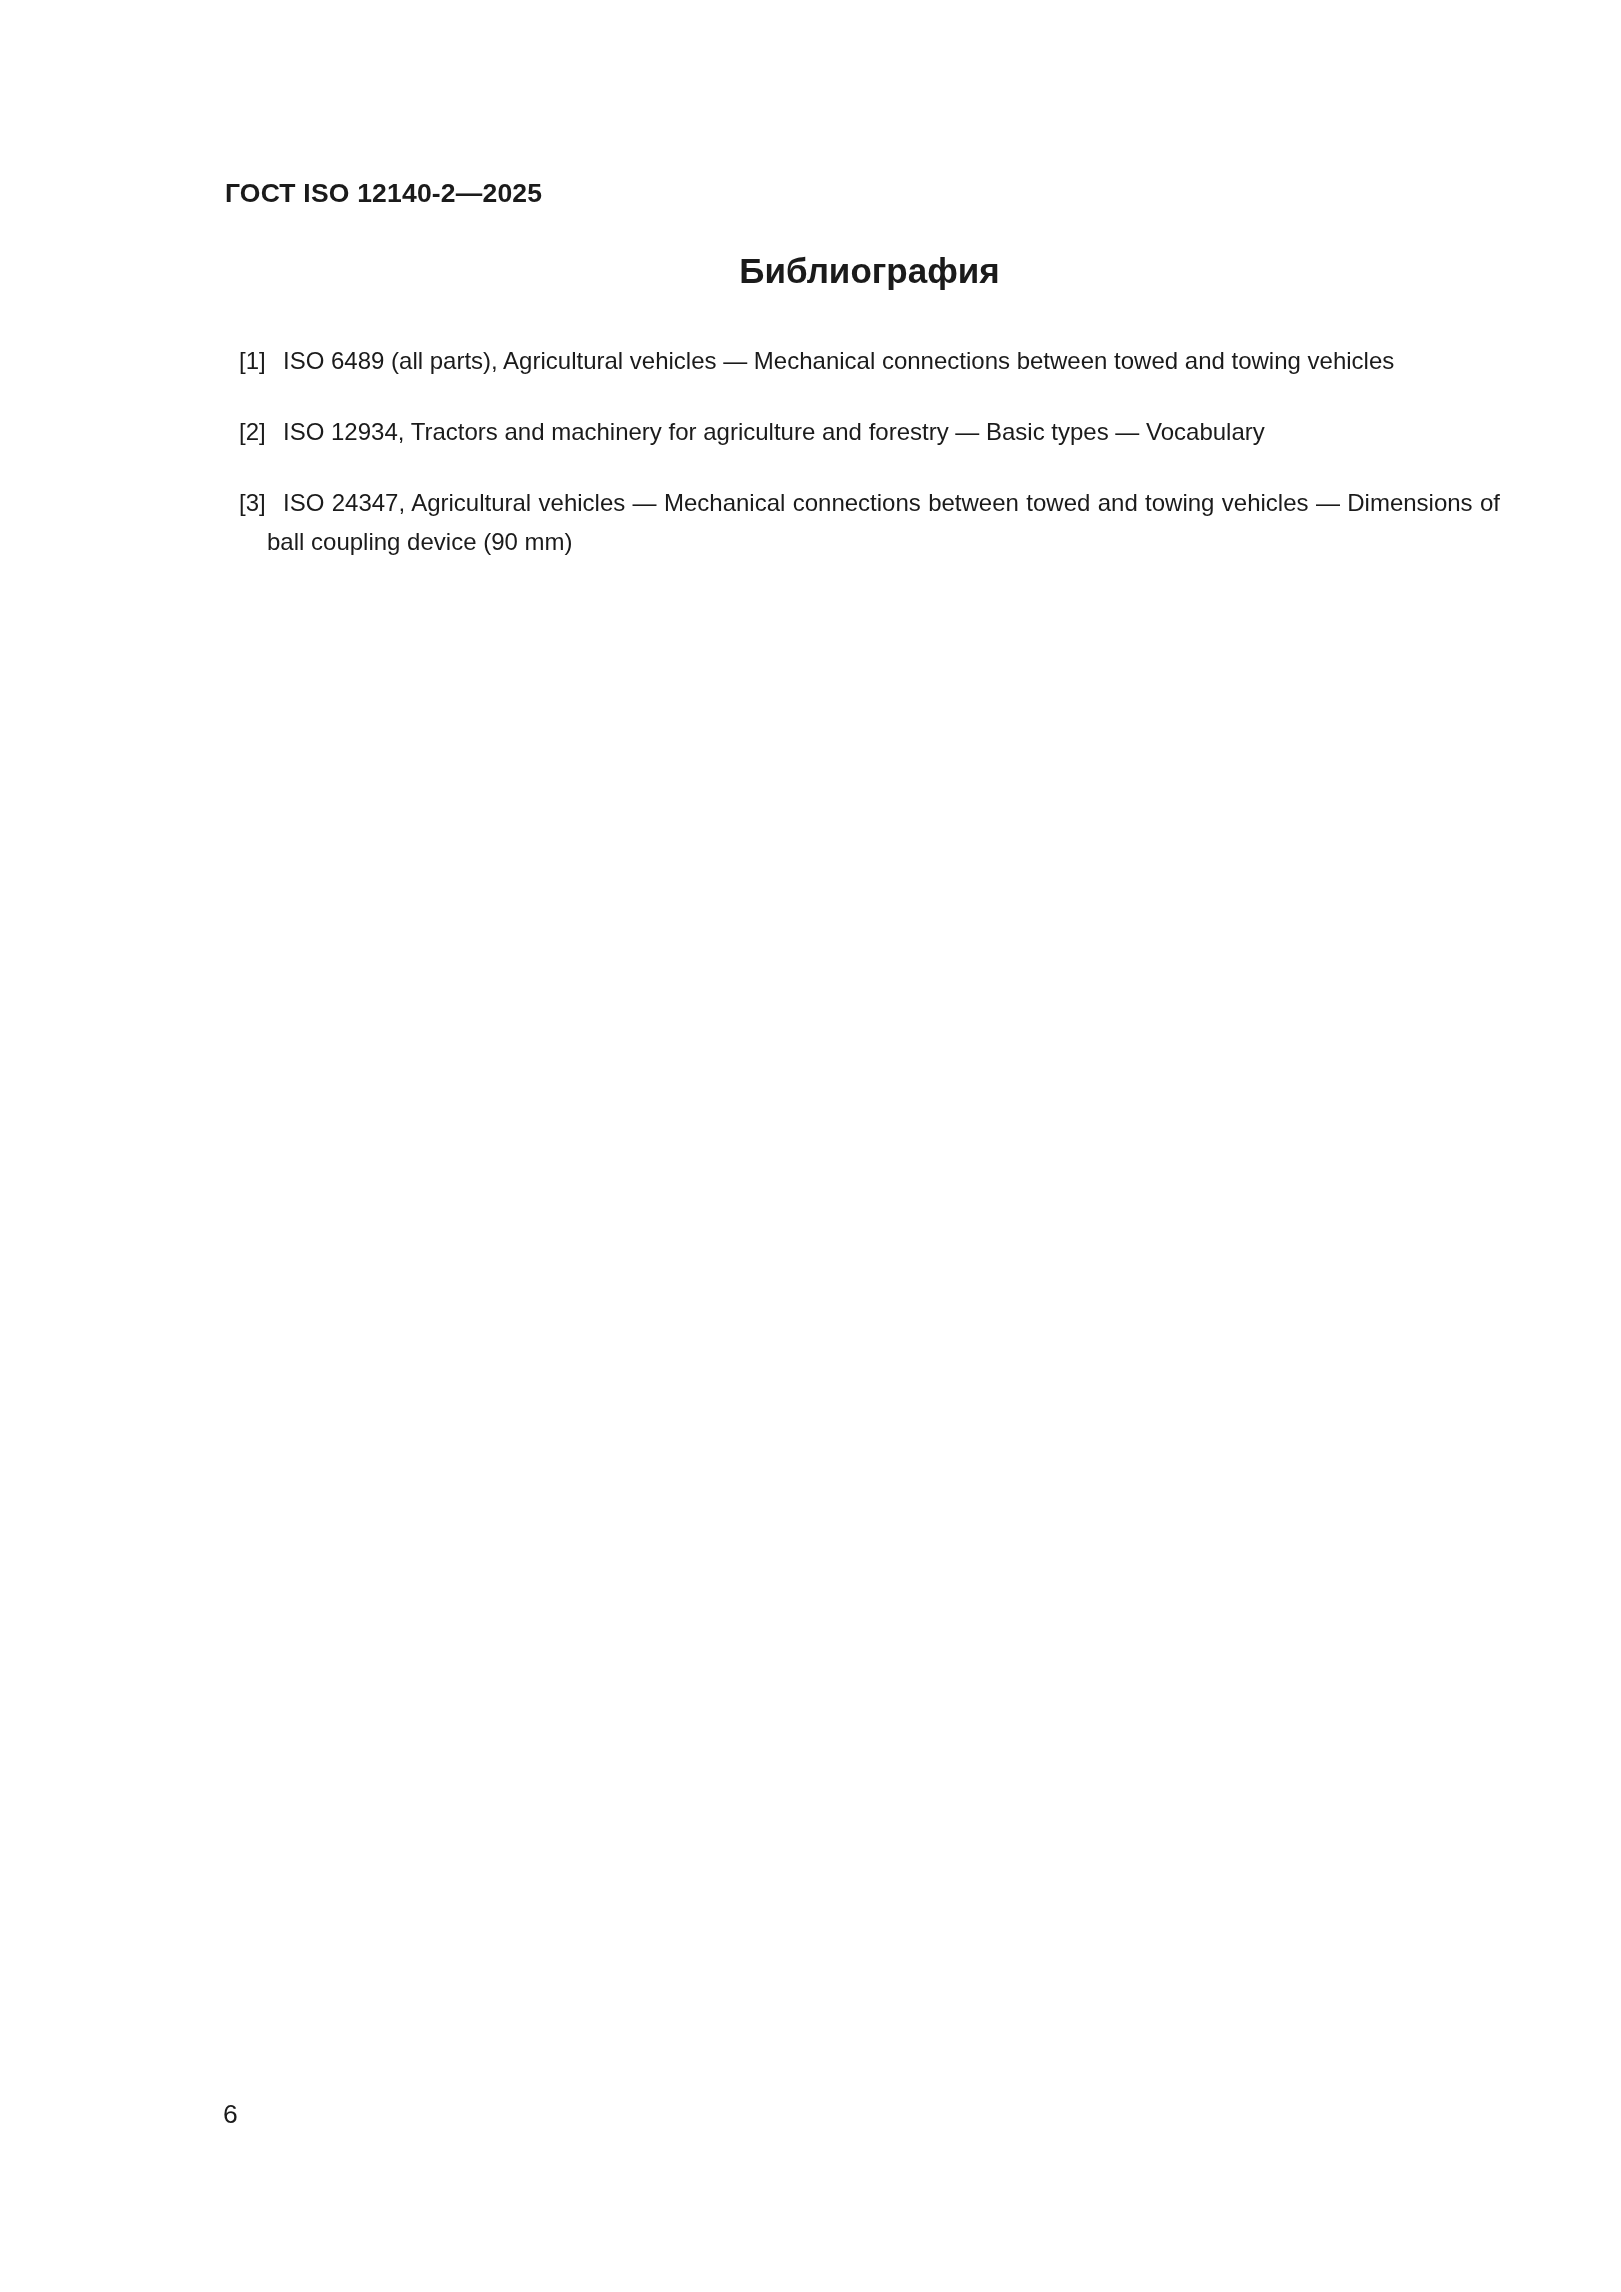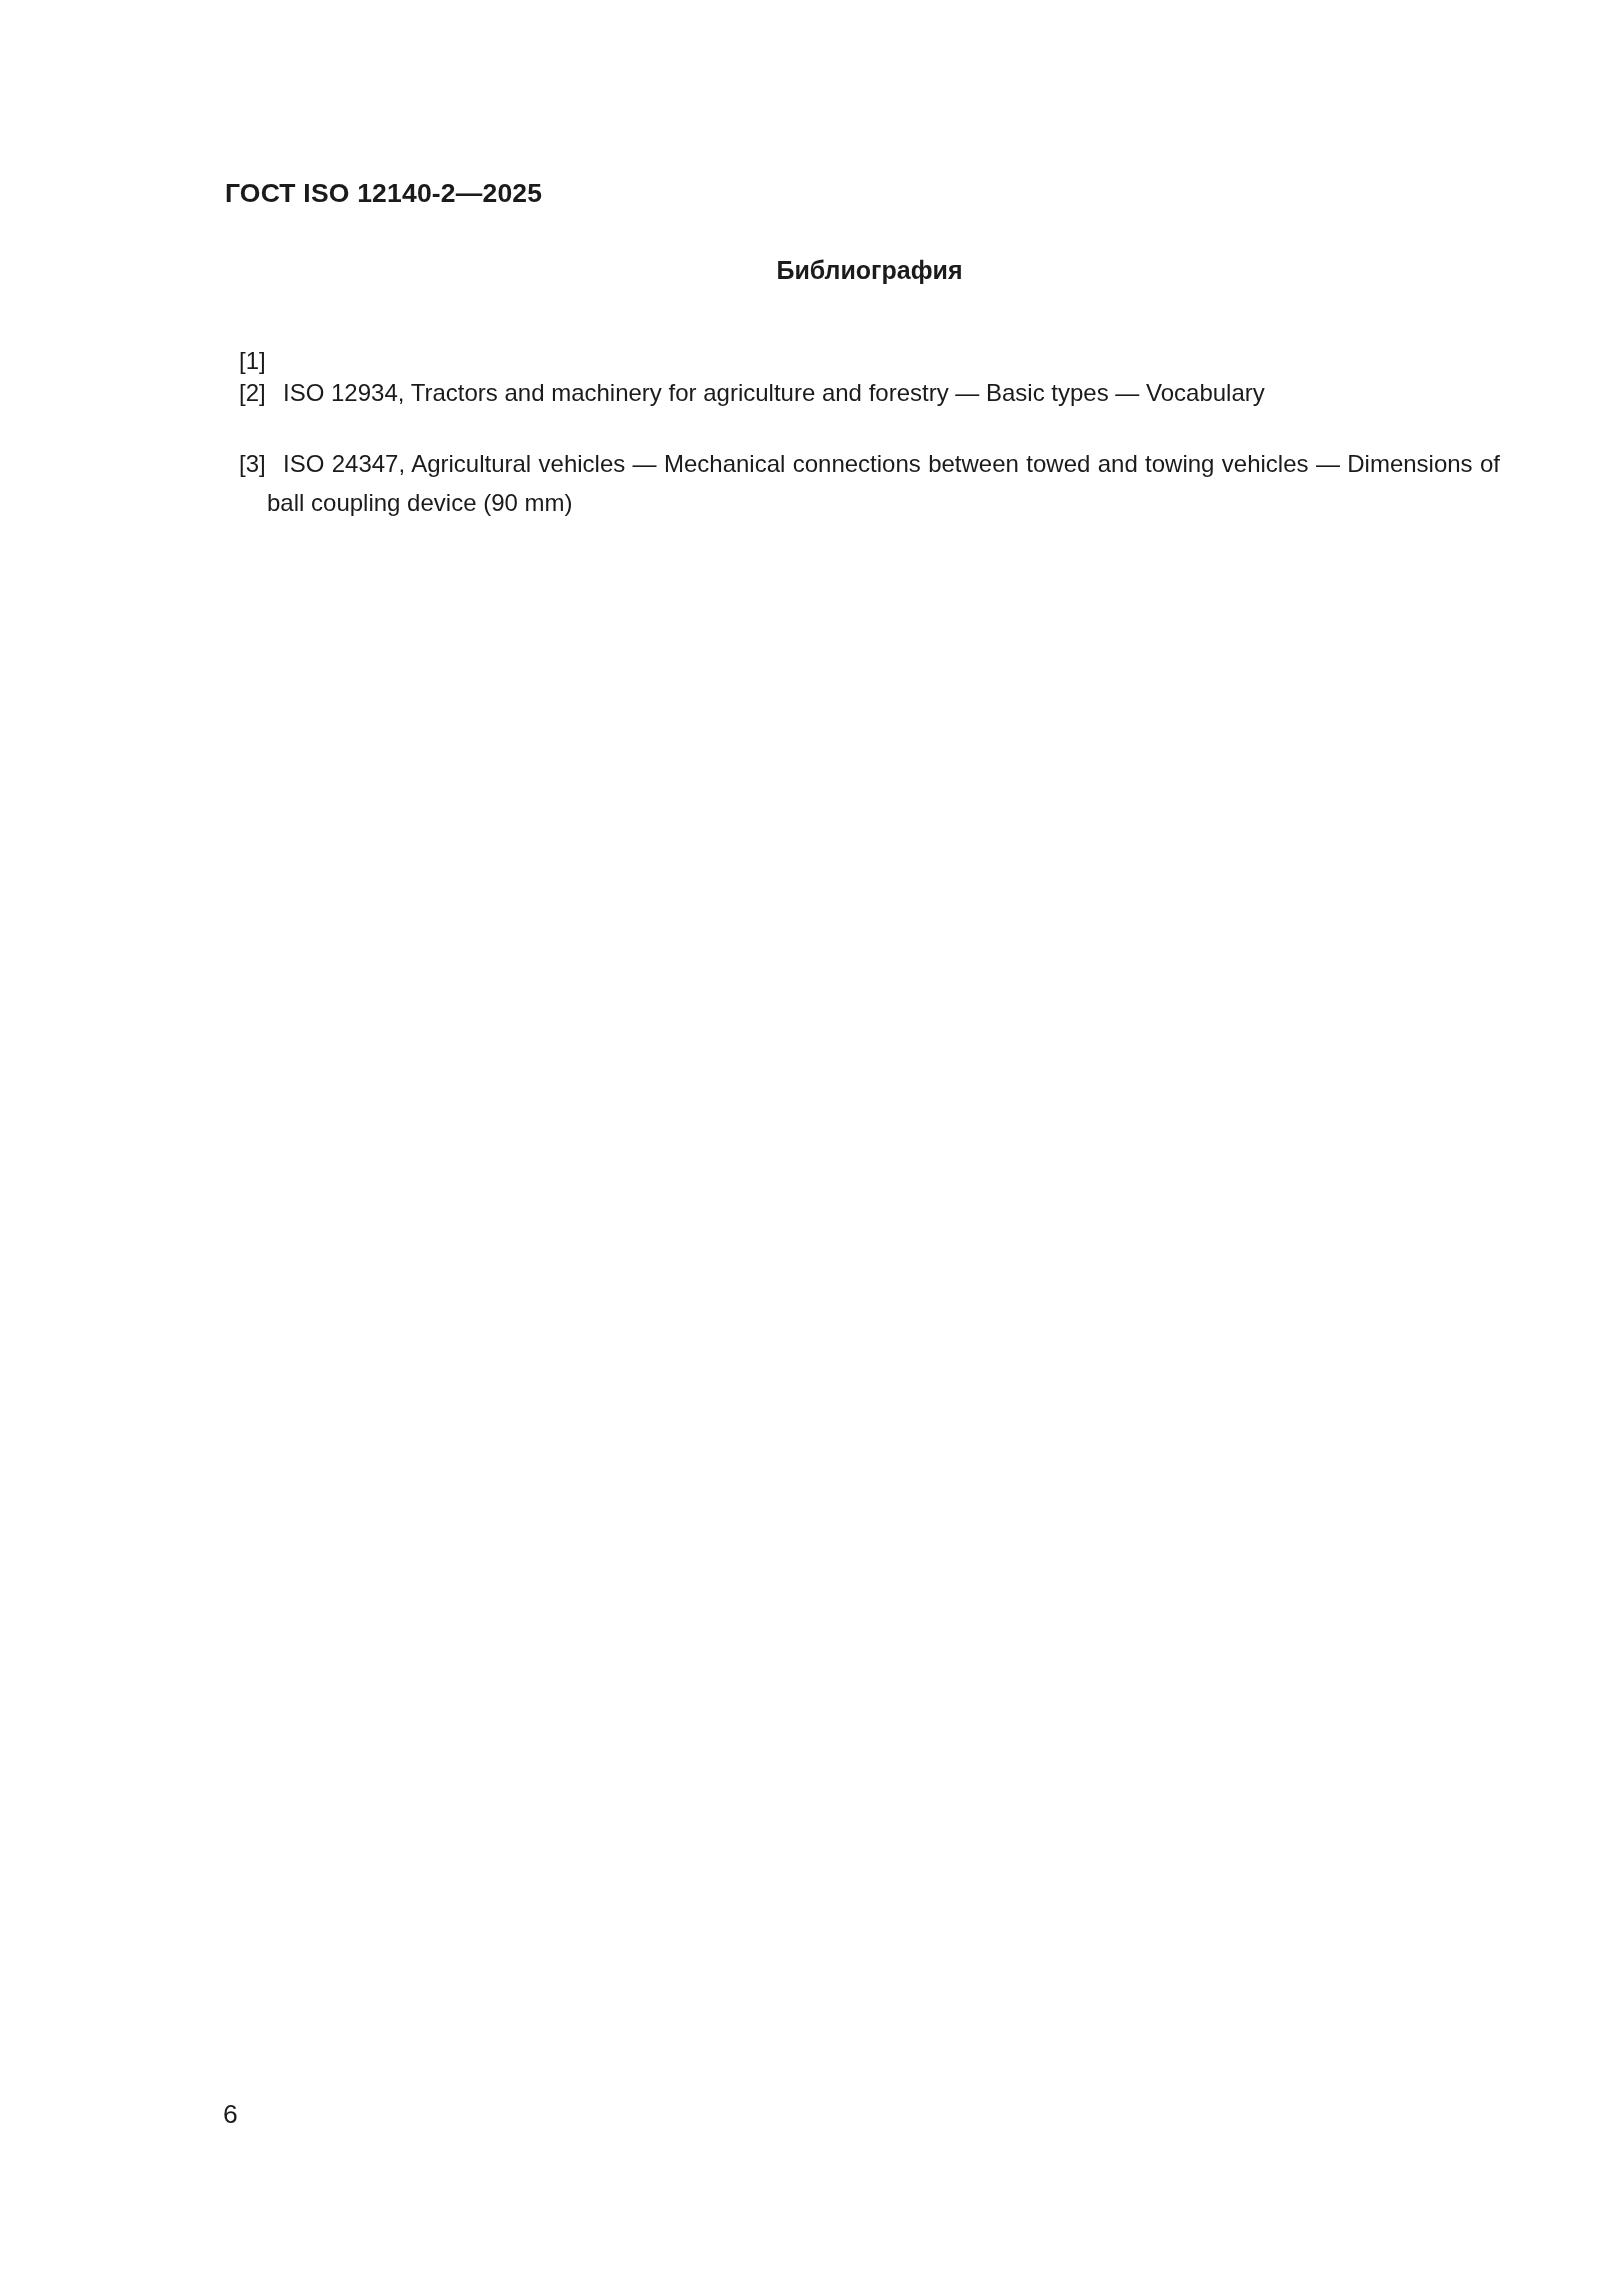--- a/index.html
+++ b/index.html
@@ -28,21 +28,21 @@
     line-height: 31px;
     white-space: nowrap;
     letter-spacing: 0.2px;
   }
   .section-title {
     position: absolute;
     left: 191px;
     top: 222px;
     width: 1325px;
     text-align: center;
-    font-size: 25px;
+    font-size: 35px;
     font-weight: bold;
     line-height: 33px;
   }
   .references {
     position: absolute;
     left: 191px;
     top: 293px;
     width: 1325px;
   }
   .ref {
@@ -72,20 +72,21 @@
 <div class="page">
 
   <div class="running-header">ГОСТ ISO 12140-2—2025</div>
 
   <div class="section-title">Библиография</div>
 
   <div class="references">
 
     <div class="ref">
       <span class="ref-num">[1]</span>
+      <span class="ref-text">ISO 6489 (all parts), Agricultural vehicles — Mechanical connections between towed and towing vehicles</span>
     </div>
 
     <div class="ref">
       <span class="ref-num">[2]</span>
       <span class="ref-text">ISO 12934, Tractors and machinery for agriculture and forestry — Basic types — Vocabulary</span>
     </div>
 
     <div class="ref">
       <span class="ref-num">[3]</span>
       <span class="ref-text">ISO 24347, Agricultural vehicles — Mechanical connections between towed and towing vehicles — Dimensions of ball coupling device (90 mm)</span>

